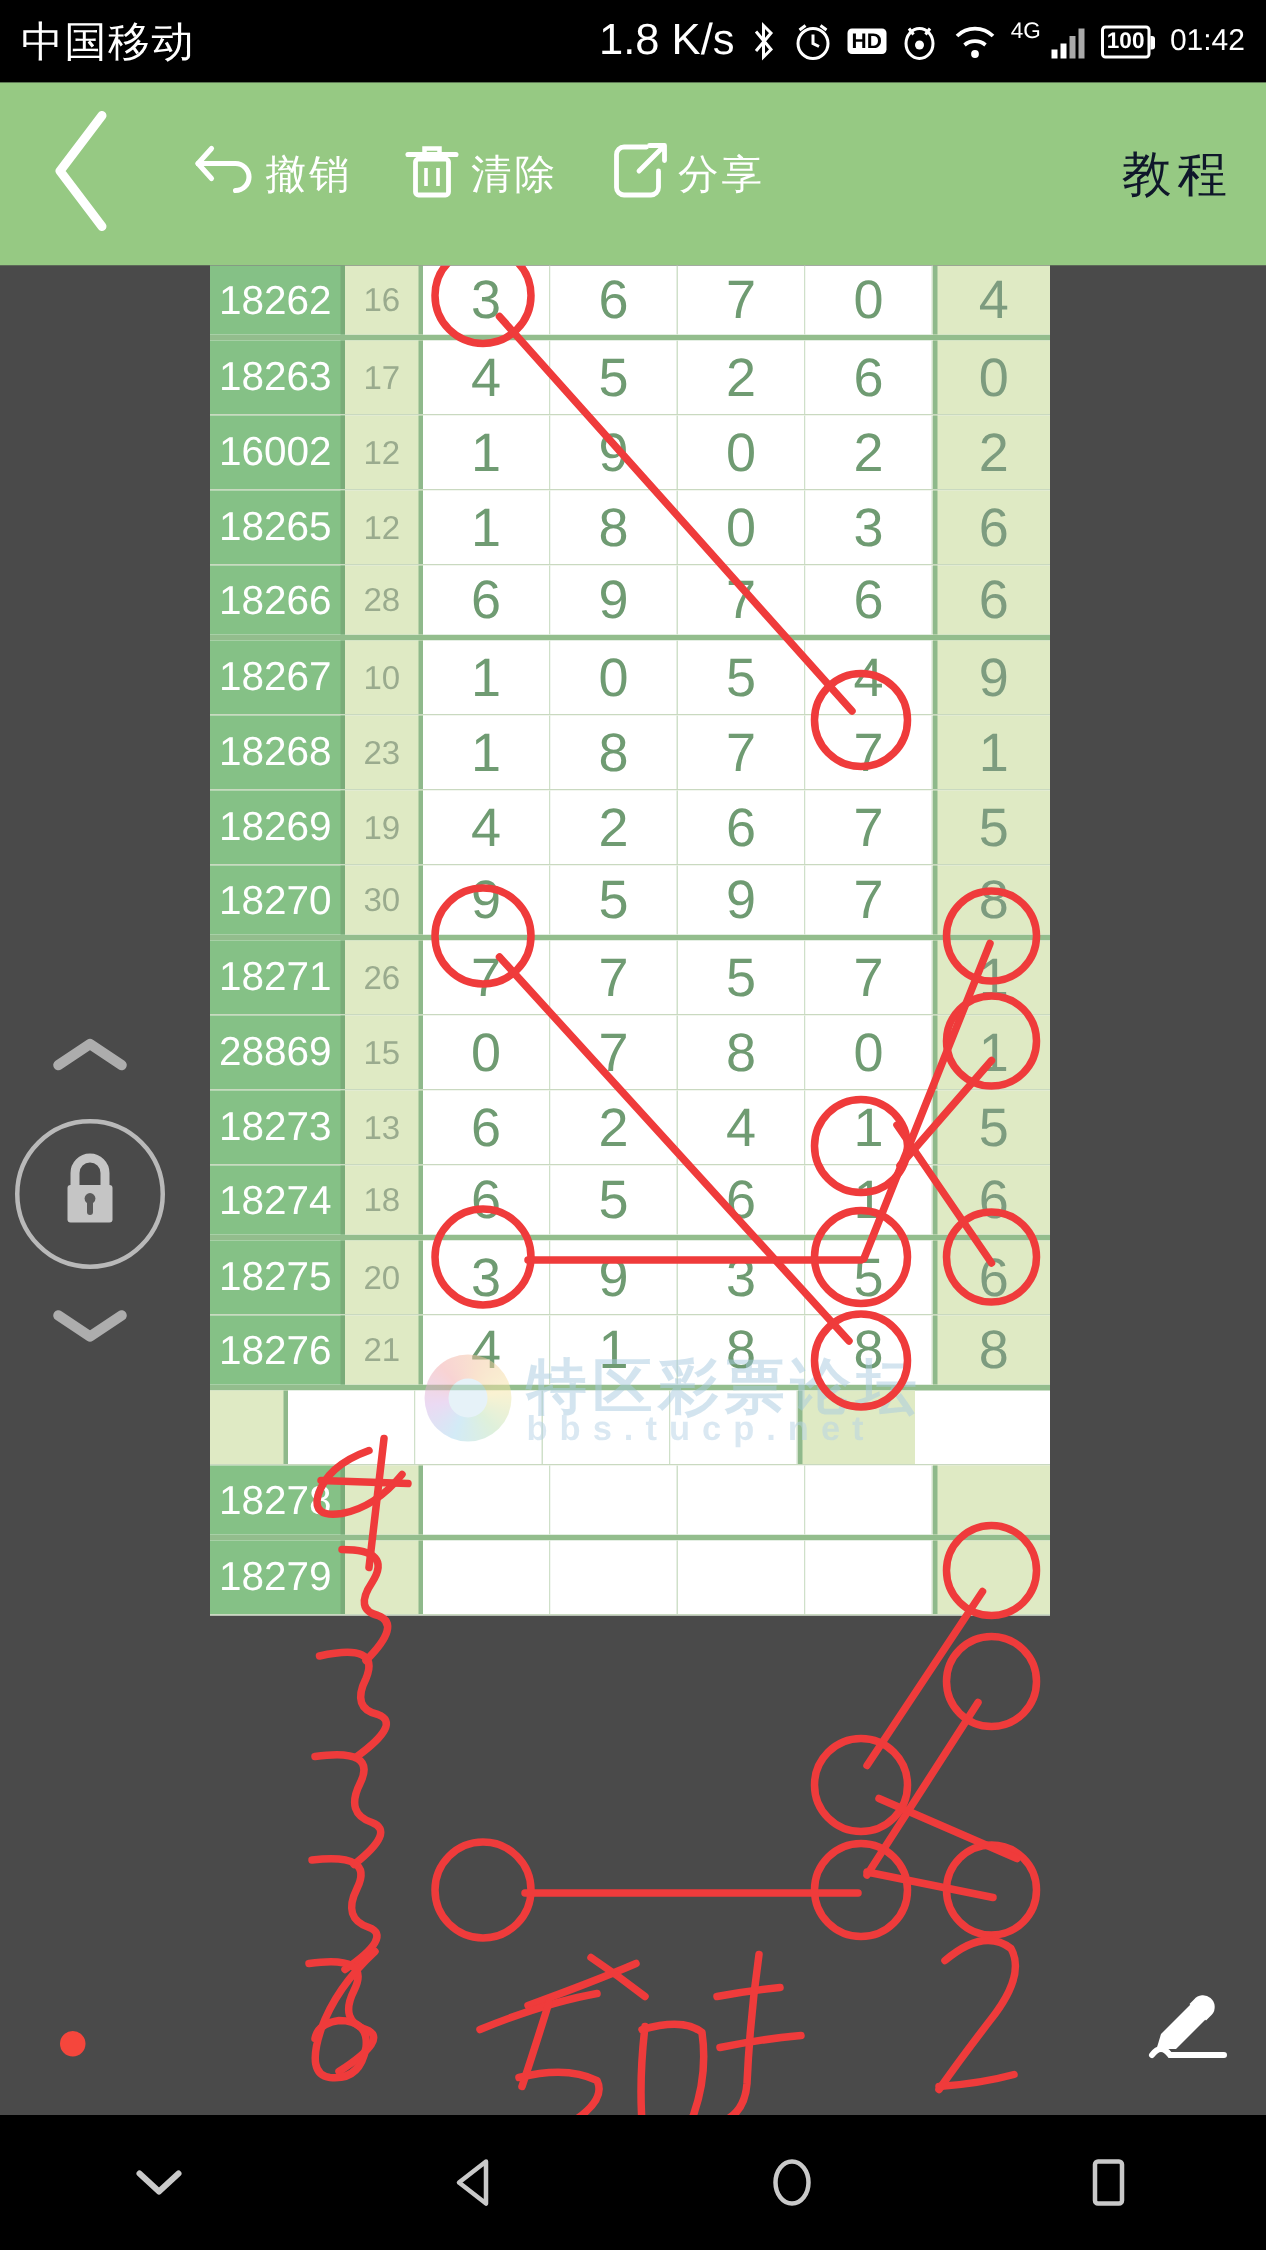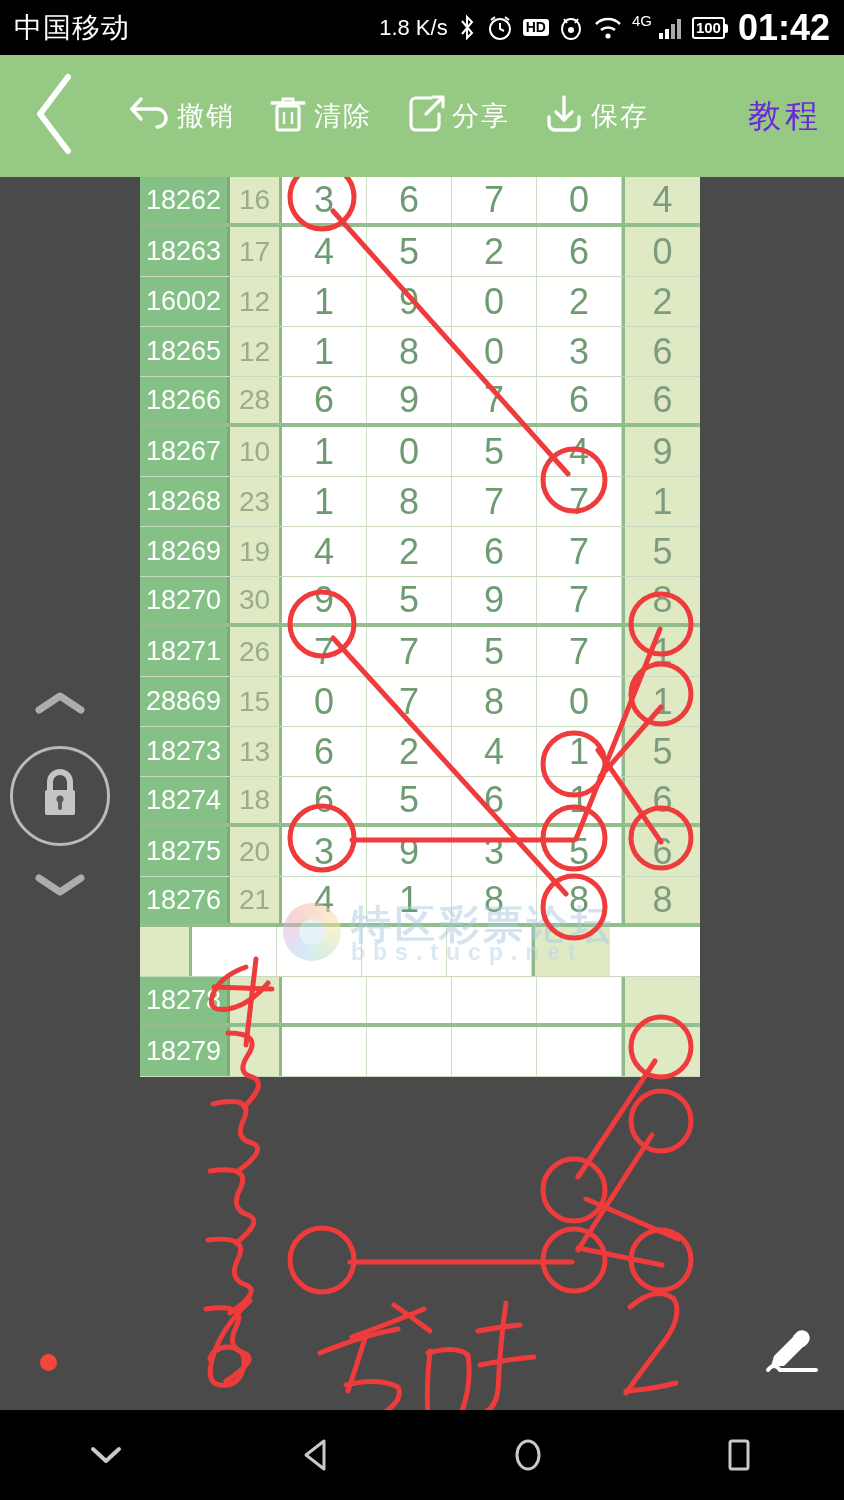--- a/index.html
+++ b/index.html
@@ -9,52 +9,52 @@
   #app { position:relative; width:844px; height:1500px; background:#4a4a4a; overflow:hidden; }
 
   
   .statusbar{
     position:absolute; left:0; top:0; width:844px; height:55px;
     background:#000; color:#fff; display:flex; align-items:center;
     padding:0 14px; font-size:27px;
   }
   .sb-carrier{ font-size:28px; letter-spacing:1px; }
   .sb-right{ margin-left:auto; display:flex; align-items:center; gap:9px; }
-  .sb-speed{ font-size:22px;text-align:center; }
+  .sb-speed{ font-size:29px;text-align:center; }
   .sb-ico{ display:inline-flex; align-items:center; justify-content:center; }
   .sb-ico svg{ display:block; }
   .sb-hd{
     font-size:14px; font-weight:bold; background:#fff; color:#000;
     border-radius:3px; padding:1px 3px; line-height:1.1;
   }
   .sb-4g{ font-size:15px; position:relative; top:-7px; margin-right:-4px;}
   .sb-batt{
     border:2px solid #fff; border-radius:3px; padding:0 2px;
     font-size:15px; font-weight:bold; line-height:18px; position:relative;
   }
   .sb-batt:after{
     content:""; position:absolute; right:-5px; top:5px; width:3px; height:9px;
     background:#fff; border-radius:0 2px 2px 0;
   }
-  .sb-clock{ font-size:36px; margin-left:4px;font-weight:bold; }
+  .sb-clock{ font-size:20px; margin-left:4px; }
 
   
   .toolbar{
     position:absolute; left:0; top:55px; width:844px; height:122px;
     background:#96c983; display:flex; align-items:center;
   }
   .tb-back{ width:112px; display:flex; align-items:center; justify-content:center; height:100%; }
   .tb-item{
     width:138px; height:100%;
     display:flex; flex-direction:row; align-items:center; justify-content:center;
     gap:4px; color:#fff;
   }
   .tb-item .lbl{ font-size:27px; letter-spacing:2px; color:#fff; }
   .tb-tutorial{
-    margin-left:auto; margin-right:22px; color:#6d28d9;
+    margin-left:auto; margin-right:22px; color:#0f172a;
     font-size:33px; letter-spacing:4px;
   }
 
   
   .board{
     position:absolute; left:0; top:177px; width:844px; height:1233px;
     background:#4a4a4a; overflow:hidden;
   }
   .table{
     position:absolute; left:140px; top:0; width:560px;
@@ -66,21 +66,21 @@
   }
   .row.grp{ border-bottom:4px solid #93bd8d; }
   .c-issue{
     width:90px; background:#85c186; color:#fff;
     display:flex; align-items:center; justify-content:center;
     font-size:27px; border-right:3px solid #7aab79;
   }
   .c-sum{
     width:52px; background:#dfeac4; color:#9aab8e;
     display:flex; align-items:center; justify-content:center;
-    font-size:28px; border-right:3px solid #8fb98b;
+    font-size:22px; border-right:3px solid #8fb98b;
   }
   .c-num{
     width:85px; background:#fff; color:#6f9b72;
     display:flex; align-items:center; justify-content:center;
     font-size:36px; border-right:1px solid #cfe0c9;
   }
   .c-last{
     width:78px; background:#dfeac4; color:#7d9c7f;
     display:flex; align-items:center; justify-content:center;
     font-size:36px; border-left:3px solid #8fb98b;
@@ -222,29 +222,20 @@
     <div class="tb-item">
       <span>
         <svg width="44" height="44" viewBox="0 0 44 44">
             <path d="M27 6 L12 6 A5 5 0 0 0 7 11 L7 33 A5 5 0 0 0 12 38 L30 38 A5 5 0 0 0 35 33 L35 22" stroke="#fff" stroke-width="3.2" fill="none" stroke-linecap="round"></path>
             <path d="M22 22 L38 6 M29 5 L39 5 L39 15" stroke="#fff" stroke-width="3.2" fill="none" stroke-linecap="round" stroke-linejoin="round"></path>
           </svg>
       </span>
       <span class="lbl">分享</span>
     </div>
 
-    <div class="tb-item">
-      <span>
-        <svg width="46" height="42" viewBox="0 0 46 42">
-            <path d="M23 4 L23 26 M15 19 L23 27 L31 19" stroke="#fff" stroke-width="3.4" fill="none" stroke-linecap="round" stroke-linejoin="round"></path>
-            <path d="M8 24 L8 31 A6 6 0 0 0 14 37 L32 37 A6 6 0 0 0 38 31 L38 24" stroke="#fff" stroke-width="3.4" fill="none" stroke-linecap="round"></path>
-          </svg>
-      </span>
-      <span class="lbl">保存</span>
-    </div>
 
     <div class="tb-tutorial">教程</div>
   </div>
 
   <div class="board">
 
     <div class="table" id="tbl">
         <div class="row grp">
           <div class="c-issue">18262</div>
           <div class="c-sum">16</div>

